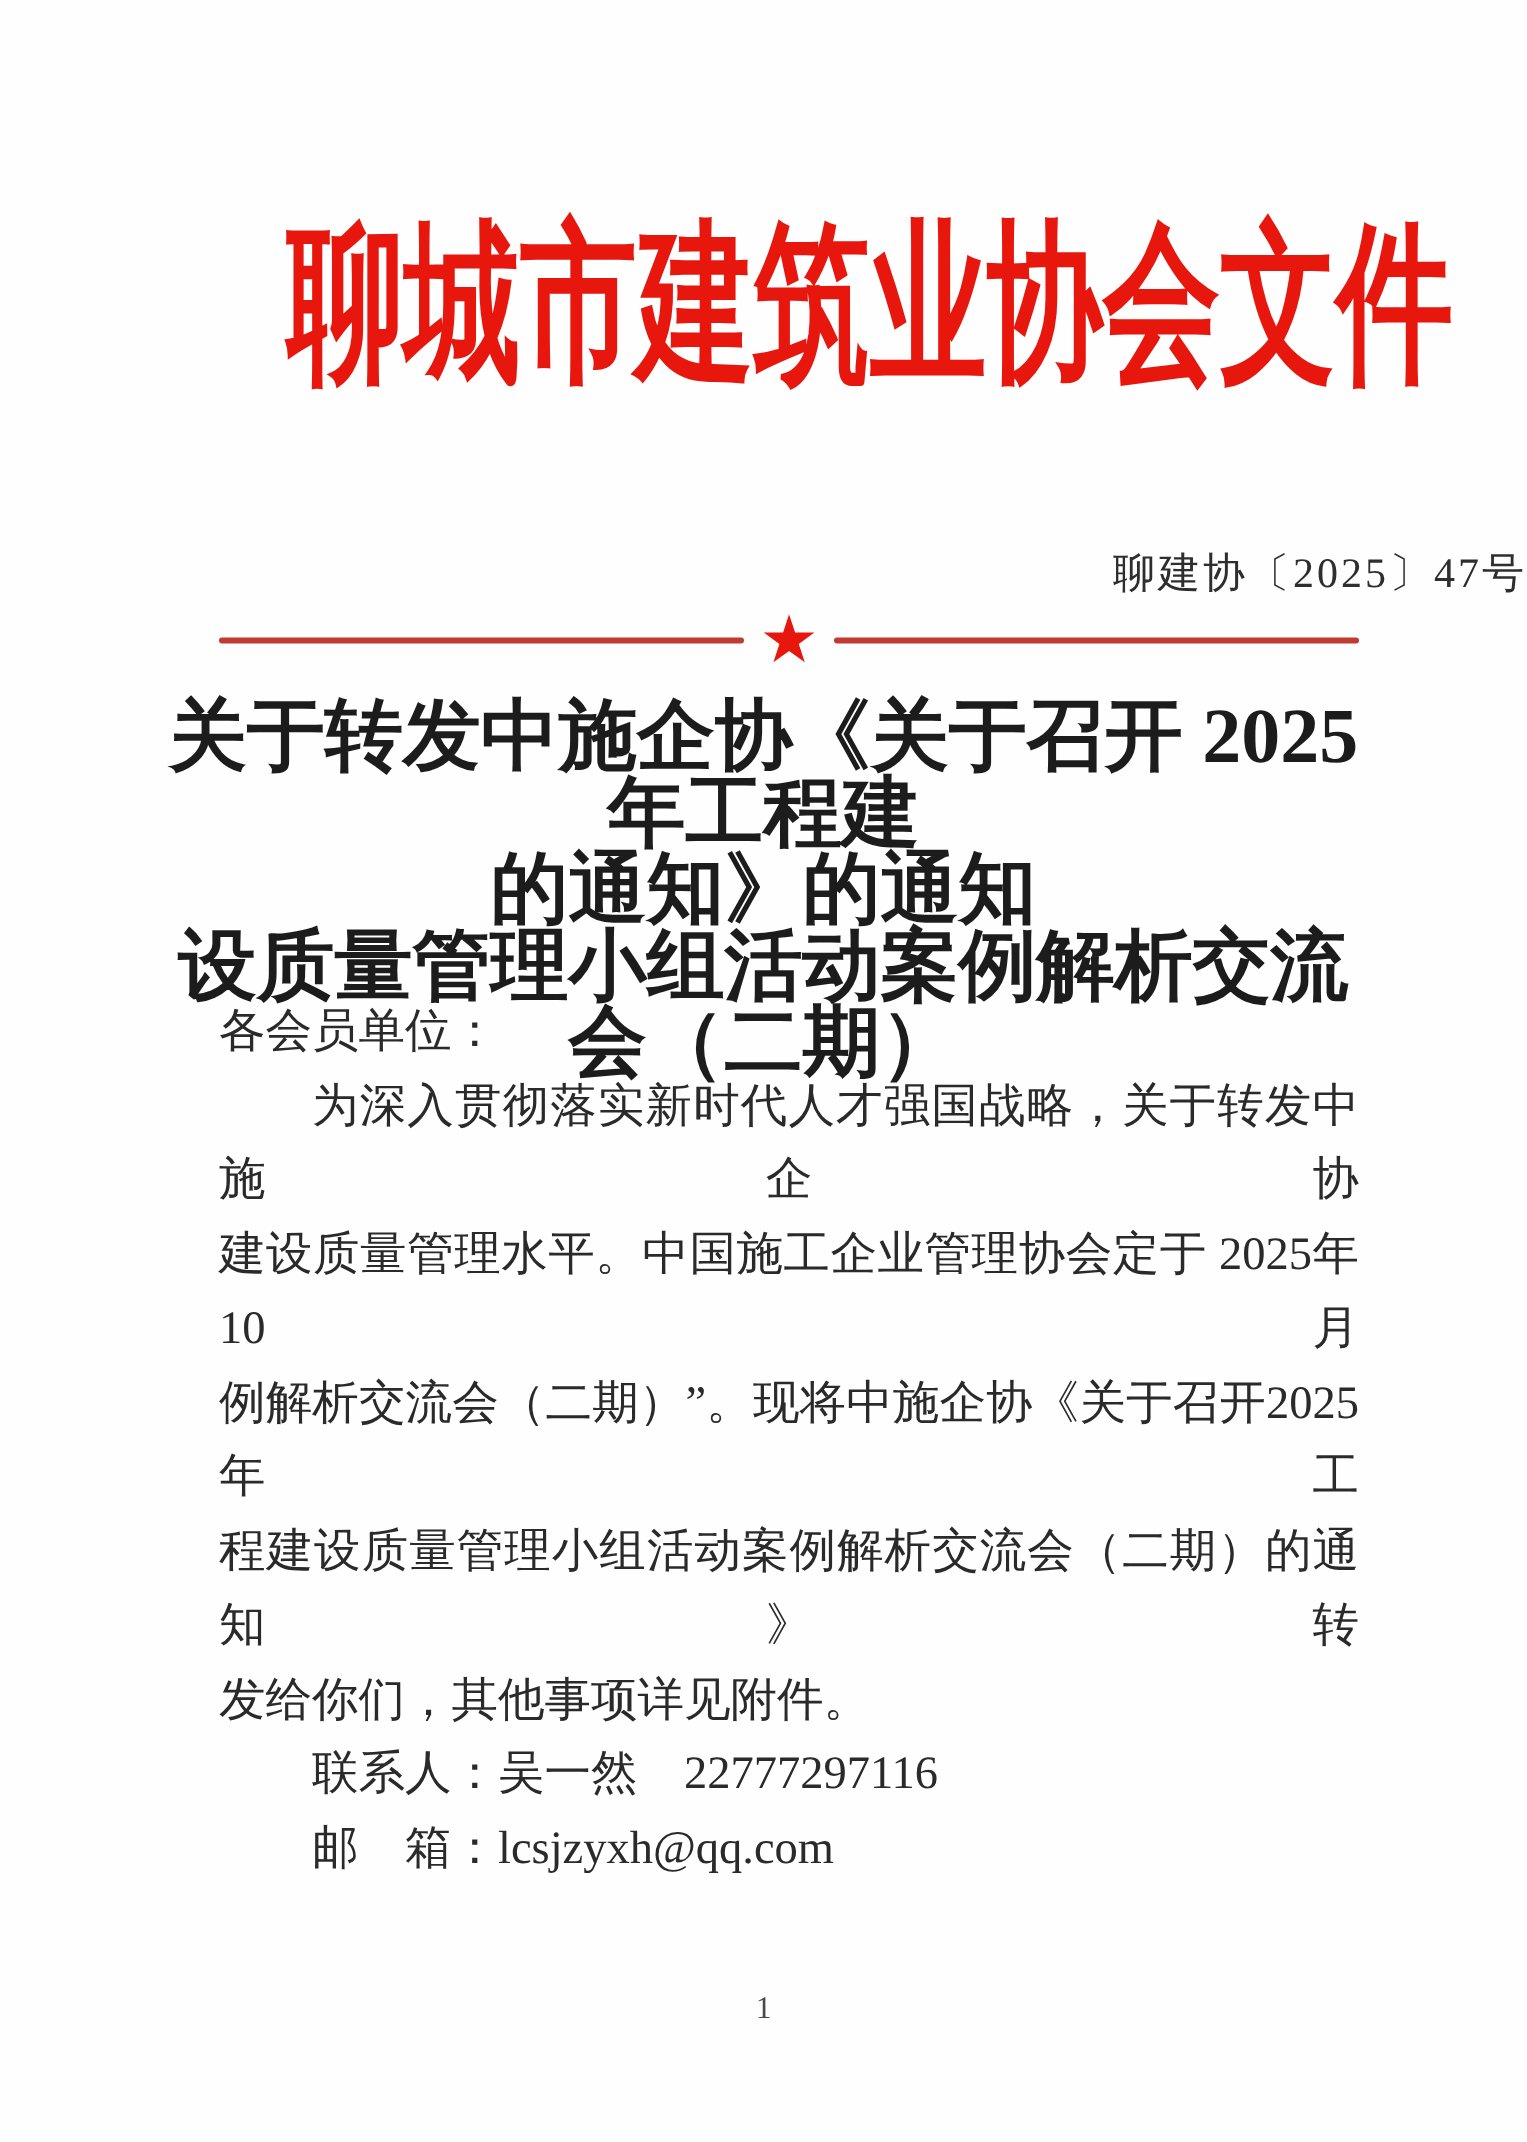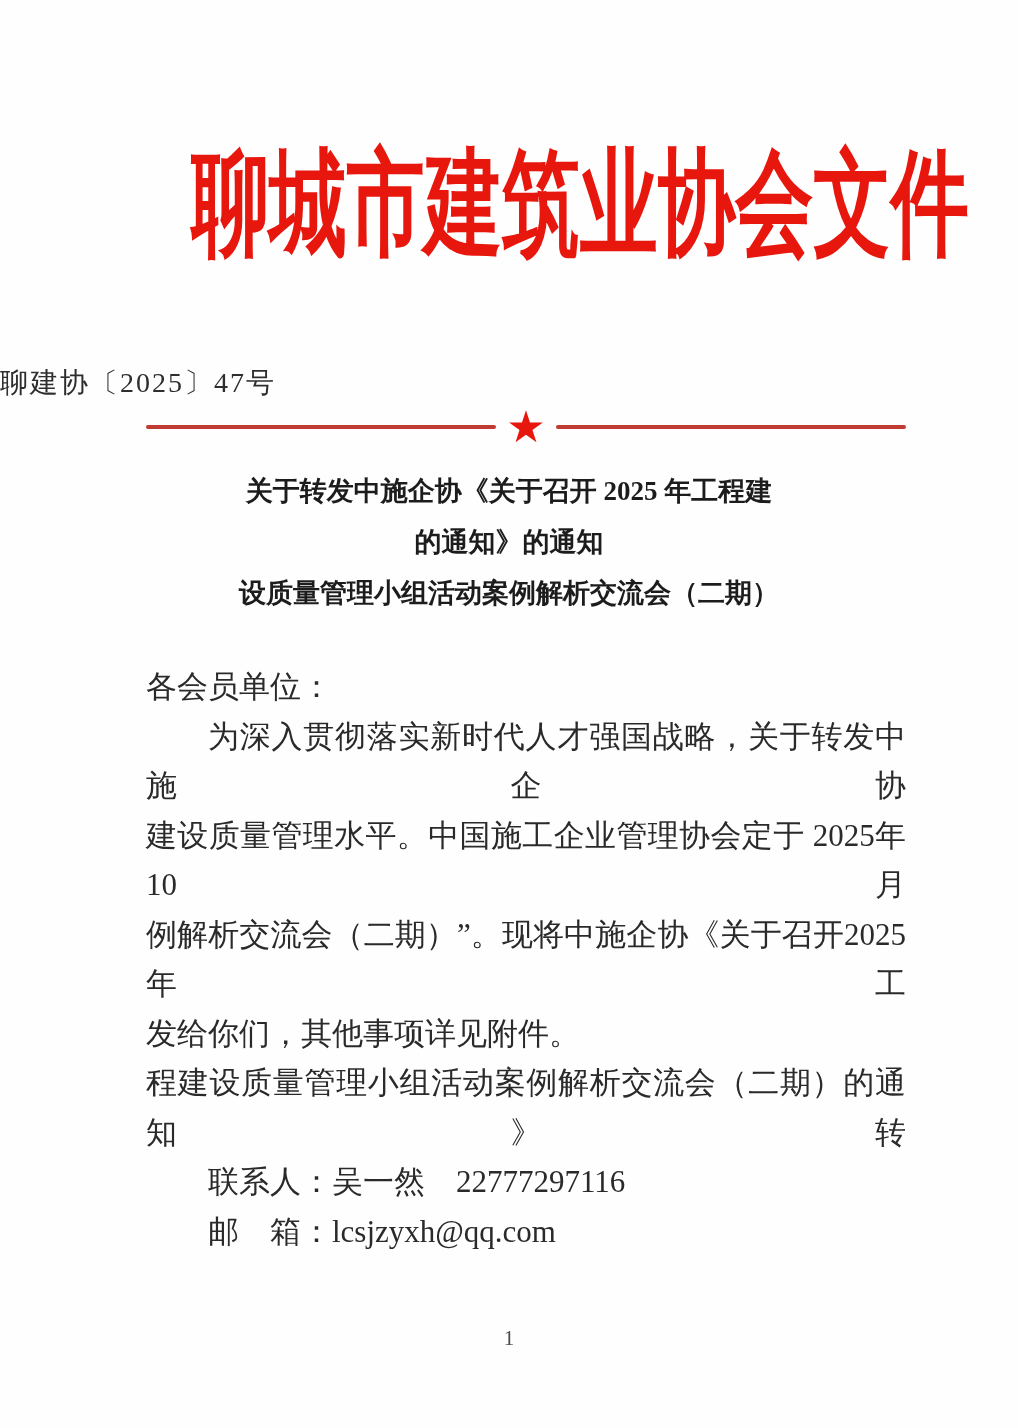--- a/index.html
+++ b/index.html
@@ -35,21 +35,21 @@
     letter-spacing: 0px;
     transform: scaleX(0.67);
     transform-origin: 50% 50%;
   }
   
   .docnum {
     position: absolute;
     top: 366px;
     left: 0;
     width: 100%;
-    text-align: left;
+    text-align: right;
     font-size: 28px;
     line-height: 34px;
     color: #2e2e2e;
     letter-spacing: 2px;
   }
   
   .divider {
     position: absolute;
     top: 406px;
     left: 146px;
@@ -73,21 +73,21 @@
     font-family: "DejaVu Sans", sans-serif;
   }
   
   .doc-title {
     position: absolute;
     top: 466px;
     left: 110px;
     width: 798px;
     text-align: center;
     font-weight: bold;
-    font-size: 27px;
+    font-size: 52px;
     line-height: 51px;
     color: #1c1c1c;
   }
   
   .body-text {
     position: absolute;
     top: 662px;
     left: 146px;
     width: 760px;
     font-size: 31px;
@@ -133,22 +133,22 @@
     <div>的通知》的通知</div>
     <div>设质量管理小组活动案例解析交流会（二期）</div>
   </div>
 
   <div class="body-text">
     <div class="bline">各会员单位：</div>
 
     <div class="bline just indent">为深入贯彻落实新时代人才强国战略，关于转发中施企协</div>
     <div class="bline just">建设质量管理水平。中国施工企业管理协会定于 2025年10月</div>
     <div class="bline just">例解析交流会（二期）”。现将中施企协《关于召开2025年工</div>
+    <div class="bline just">程建设质量管理小组活动案例解析交流会（二期）的通知》转</div>
     <div class="bline">发给你们，其他事项详见附件。</div>
-    <div class="bline just">程建设质量管理小组活动案例解析交流会（二期）的通知》转</div>
 
     <div class="bline indent">联系人：吴一然　22777297116</div>
     <div class="bline indent">邮　箱：lcsjzyxh@qq.com</div>
 
   </div>
 
   <div class="page-number">1</div>
 
 </div>
 

